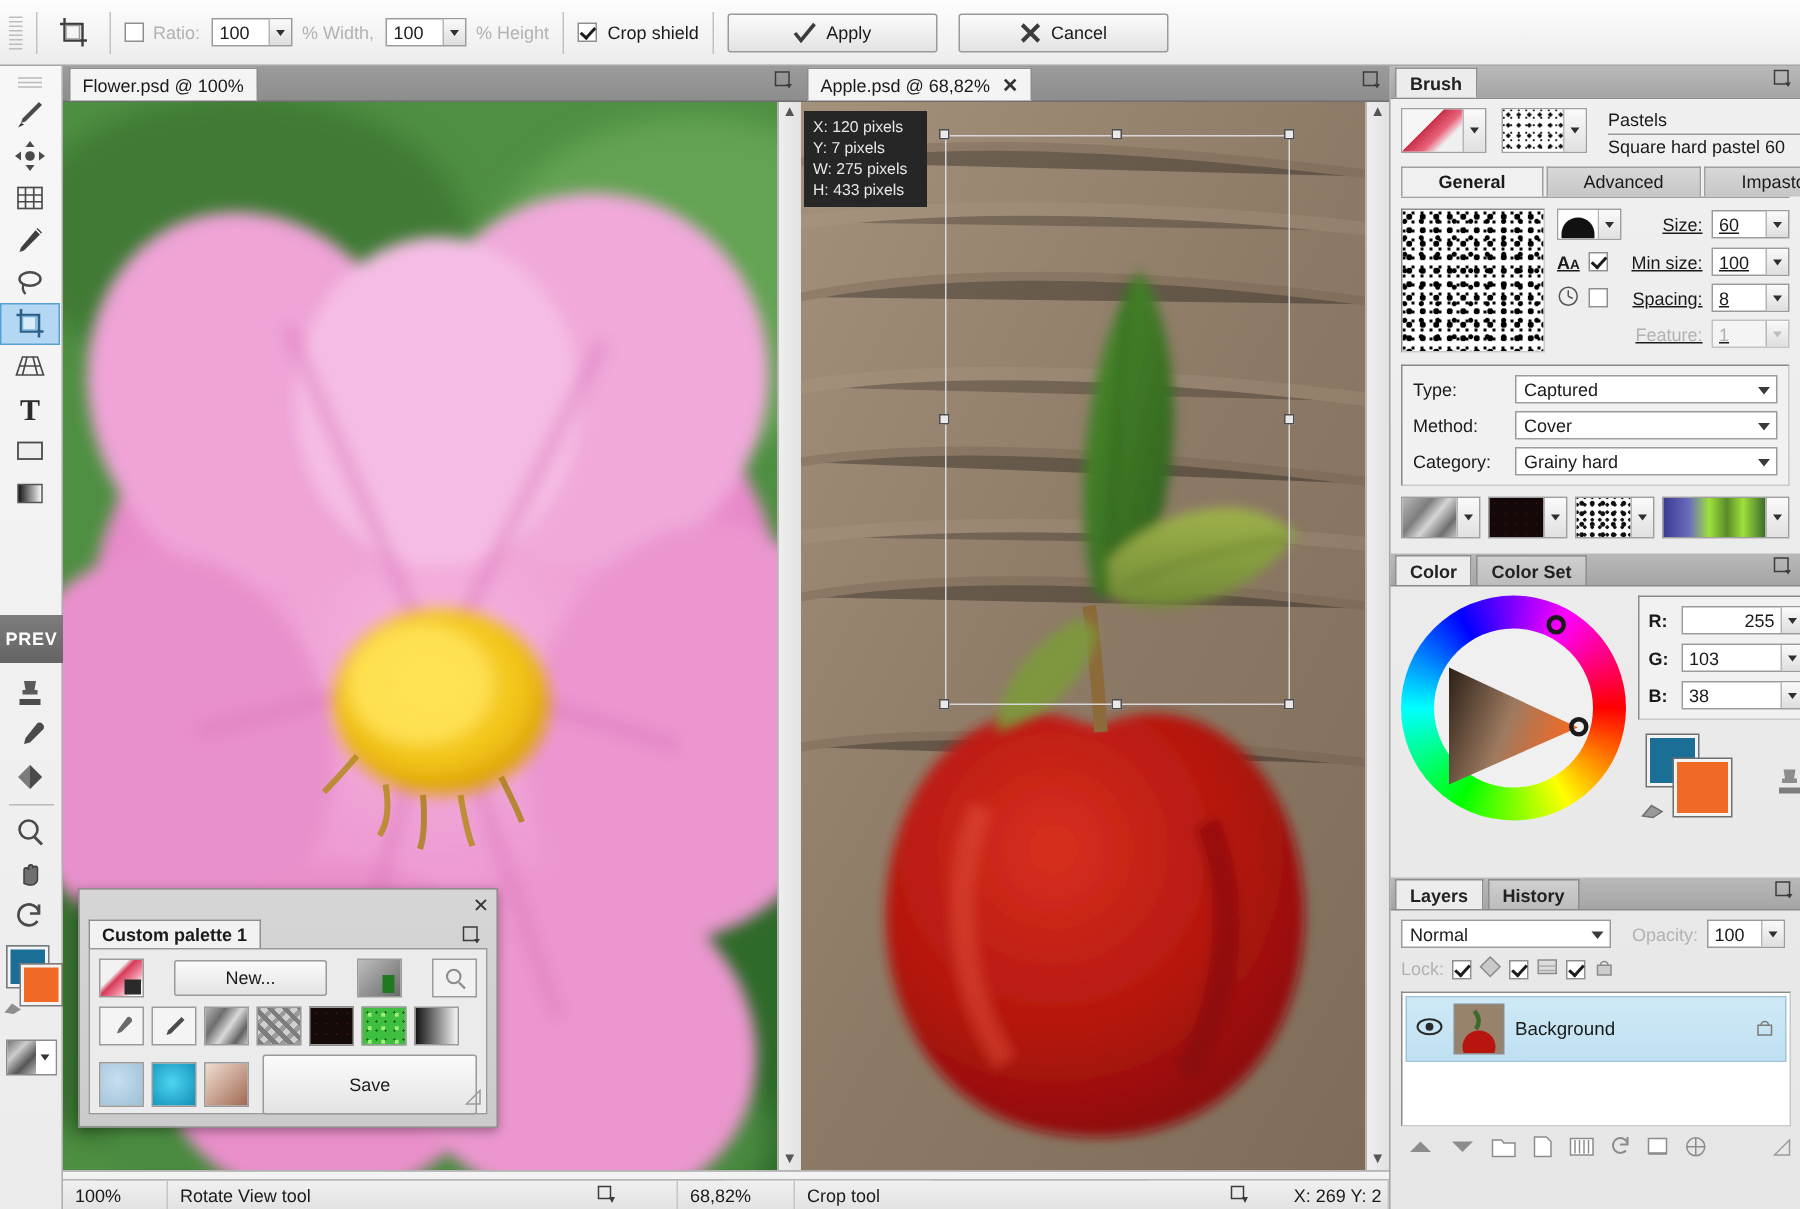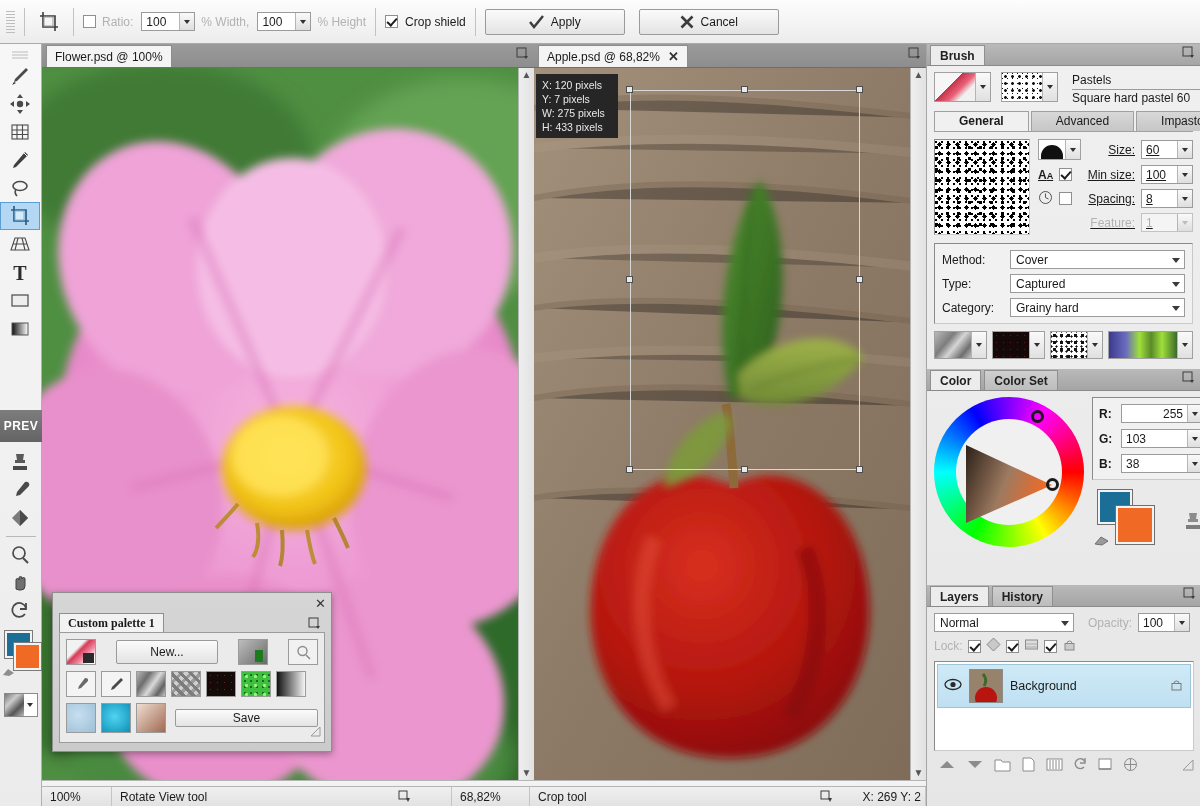--- a/index.html
+++ b/index.html
@@ -189,21 +189,21 @@
   
   #cpal {
     position: absolute; left: 52px; top: 592px; width: 280px; height: 160px;
     background: linear-gradient(#d6d6d6,#cbcbcb); border: 1px solid #8e8e8e;
     box-shadow: 0 2px 7px rgba(0,0,0,.35);
   }
   #cpal .cph { height: 20px; display: flex; align-items: center; justify-content: flex-end; padding-right: 5px; }
   #cpal .cptab {
     position: absolute; left: 6px; top: 20px; height: 19px; padding: 0 8px;
     display: flex; align-items: center; font-size: 12px; font-weight: bold;
-    background: #f2f2f2; border: 1px solid #8f8f8f; border-bottom: none; font-family: Liberation Serif, serif;
+    background: #f2f2f2; border: 1px solid #8f8f8f; border-bottom: none;
   }
   #cpal .cpbody { position: absolute; left: 6px; right: 6px; top: 39px; bottom: 8px;
                   background: #ebebeb; border: 1px solid #9b9b9b; padding: 6px; }
   .sw24 { width: 30px; height: 26px; border: 1px solid #9b9b9b; flex: none; }
 
   
   #status {
     position: absolute; left: 42px; top: 786px; width: 884px; height: 20px;
     background: linear-gradient(#f0f0f0,#e2e2e2); border-top: 1px solid #b5b5b5;
     display: flex; align-items: center; font-size: 12px;
@@ -696,30 +696,30 @@
               <div class="spin disabled" style="width:52px;">
                 <span class="val">1</span>
                 <span class="arw"></span>
               </div>
             </div>
           </div>
         </div>
 
         <div class="sunken" style="margin-top:8px;padding:6px 7px;background:#f1f1f1;">
           <div class="row" style="margin-bottom:5px;">
+            <span class="lbl" style="width:62px;">Type:</span>
+            <div class="dd" style="flex:1;">
+              <span>Captured</span>
+              <span class="caret"></span>
+            </div>
+          </div>
+          <div class="row" style="margin-bottom:5px;">
             <span class="lbl" style="width:62px;">Method:</span>
             <div class="dd" style="flex:1;">
               <span>Cover</span>
-              <span class="caret"></span>
-            </div>
-          </div>
-          <div class="row" style="margin-bottom:5px;">
-            <span class="lbl" style="width:62px;">Type:</span>
-            <div class="dd" style="flex:1;">
-              <span>Captured</span>
               <span class="caret"></span>
             </div>
           </div>
           <div class="row">
             <span class="lbl" style="width:62px;">Category:</span>
             <div class="dd" style="flex:1;">
               <span>Grainy hard</span>
               <span class="caret"></span>
             </div>
           </div>
@@ -996,21 +996,21 @@
         <div class="sw24" style="background:#cfcfcf;background-image:repeating-linear-gradient(45deg,#7d7d7d 0 3px,transparent 3px 7px),repeating-linear-gradient(-45deg,#9b9b9b 0 3px,transparent 3px 7px);"></div>
         <div class="sw24" style="background:#140a08;background-image:radial-gradient(#7a2218 12%,transparent 13%);background-size:7px 7px;"></div>
         <div class="sw24" style="background:#3fbf3f;background-image:radial-gradient(#9cf27a 22%,transparent 23%),radial-gradient(#1d6b1d 18%,transparent 19%);background-size:9px 9px,6px 6px;"></div>
         <div class="sw24" style="background:linear-gradient(90deg,#111,#f5f5f5);"></div>
       </div>
 
       <div class="row" style="gap:5px;margin-top:6px;">
         <div class="sw24" style="height:30px;background:radial-gradient(circle at 40% 40%,#c7dff0,#9dbfd6);"></div>
         <div class="sw24" style="height:30px;background:radial-gradient(circle at 45% 45%,#4fd4f0,#0f8fb8);"></div>
         <div class="sw24" style="height:30px;background:linear-gradient(135deg,#f0ddd2,#a06a52);"></div>
-        <div class="btn" style="flex:1;height:18px;margin-left:4px;">
+        <div class="btn" style="flex:1;height:40px;margin-left:4px;">
           <span>Save</span>
         </div>
       </div>
       <span style="position:absolute;right:3px;bottom:2px;">
         <svg width="11" height="11" viewBox="0 0 11 11">
             <path d="M10 1 L10 10 L1 10 Z" fill="none" stroke="#9a9a9a"></path>
           </svg>
       </span>
     </div>
   </div>

